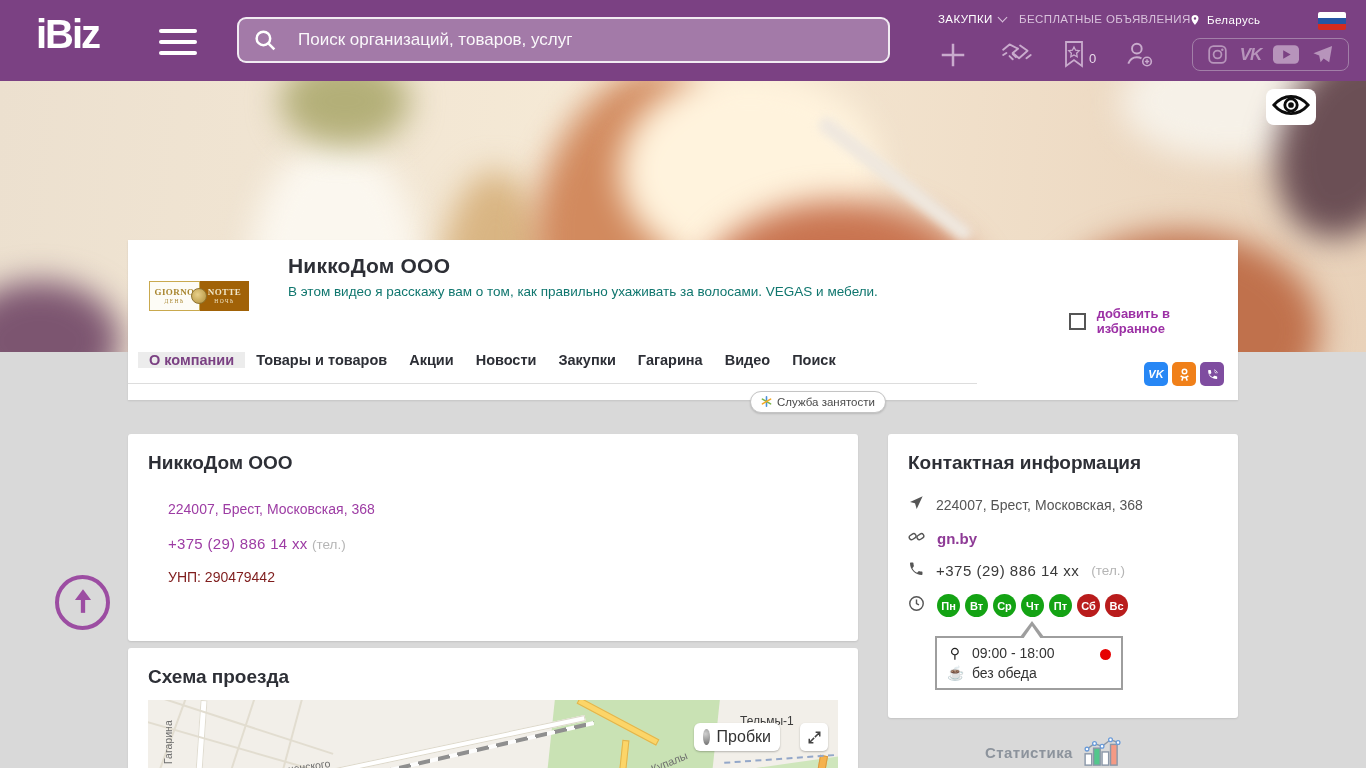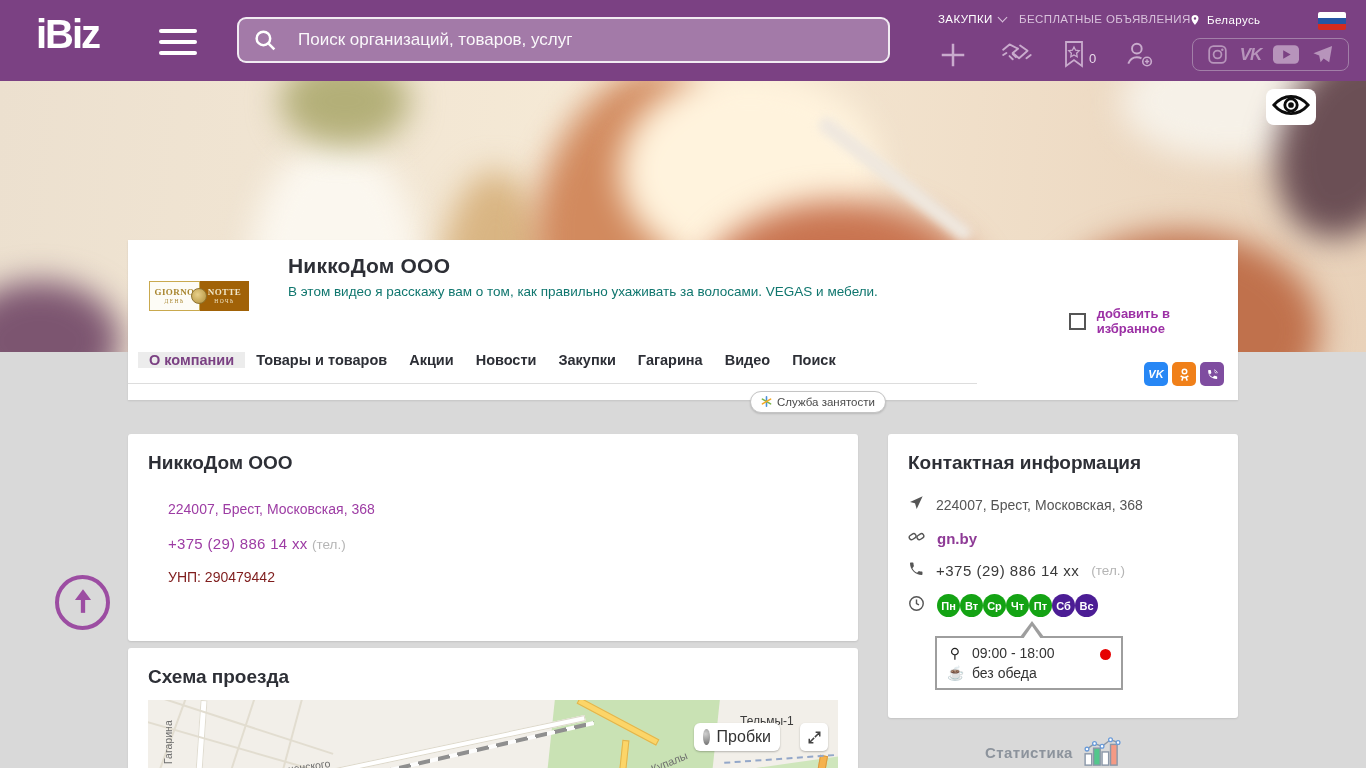--- a/index.html
+++ b/index.html
@@ -113,23 +113,23 @@
 
   
   .c-contact{left:888px;top:434px;width:350px;height:284px}
   .crow{position:absolute;left:20px;display:flex;align-items:center;gap:12px}
   .cr-addr{top:61px;font-size:14px;color:#555}
   .cr-web{top:94px}
   .cr-web .site{font-size:15px;font-weight:700;color:#8e3a96;cursor:pointer}
   .cr-phone{top:127px;font-size:15px;color:#3a3a3a;letter-spacing:.5px}
   .cr-phone .note{color:#b5b5b5;font-size:13.5px;letter-spacing:0}
   .cr-days{top:160px}
-  .days{display:flex;}
+  .days{display:flex;gap:5px}
   .day{width:23px;height:23px;border-radius:50%;color:#fff;font-size:11px;font-weight:700;display:flex;align-items:center;justify-content:center}
-  .day.open{background:#14a314}.day.closed{background:#4c1d95}
+  .day.open{background:#14a314}.day.closed{background:#b91c1c}
   .ptr{position:absolute;left:132px;top:187px;width:0;height:0;border-left:12px solid transparent;border-right:12px solid transparent;border-bottom:16px solid #9e9e9e;z-index:2}
   .ptr2{position:absolute;left:135px;top:192px;width:0;height:0;border-left:9px solid transparent;border-right:9px solid transparent;border-bottom:13px solid #fff;z-index:4}
   .hours{position:absolute;left:47px;top:202px;width:188px;height:54px;border:2px solid #9e9e9e;background:#fff;z-index:3;padding:5px 10px;display:flex;flex-direction:column;justify-content:space-around}
   .hrow{display:flex;align-items:center;gap:9px;font-size:14px;color:#333}
   .hrow .ico{font-size:14px;color:#222;width:16px;text-align:center}
   .reddot{position:absolute;right:10px;top:11px;width:11px;height:11px;border-radius:50%;background:#e60000}
 
   
   .stats{position:absolute;left:985px;top:735px;display:flex;align-items:center;gap:10px;cursor:pointer}
   .stats span{font-size:15px;font-weight:700;color:#8c939c;letter-spacing:.4px}

